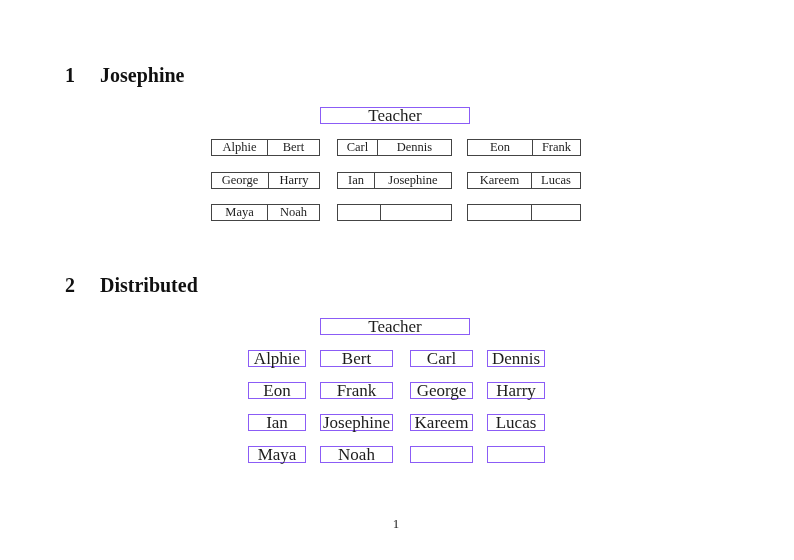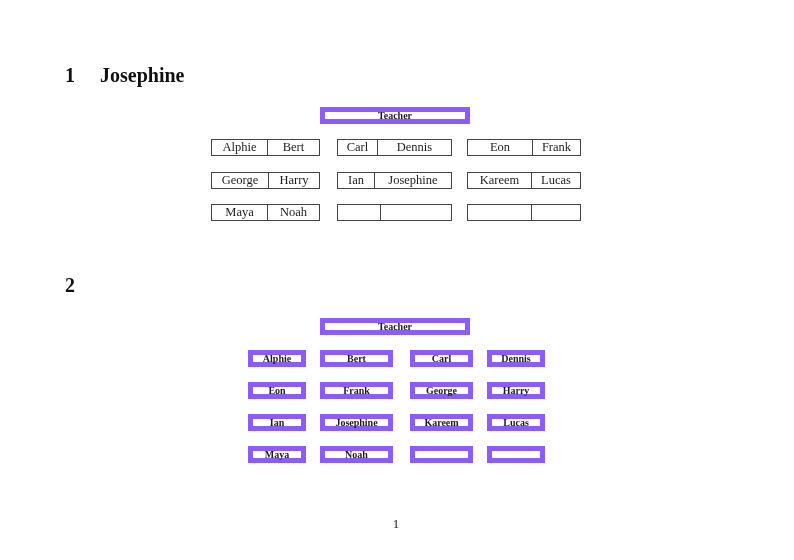--- a/index.html
+++ b/index.html
@@ -38,30 +38,29 @@
     justify-content: center;
     font-size: 12.5px;
     line-height: 1;
     white-space: nowrap;
   }
   .deskbox .cell.first { border-right: 1px solid #444444; }
   .deskbox .cell.rest  { flex: 1; }
   .singlebox {
     position: absolute;
     height: 17px;
-    border: 5px solid #8b5cf6;
+    border: 1px solid #8b5cf6;
     background: #ffffff;
     box-sizing: border-box;
     display: flex;
     align-items: center;
     justify-content: center;
-    font-size: 10px;
+    font-size: 17px;
     line-height: 1;
     white-space: nowrap;
-    font-weight: bold;
   }
   .pageno {
     position: absolute;
     left: 380px;
     top: 516px;
     width: 32px;
     text-align: center;
     font-size: 13px;
     color: #222222;
   }
@@ -114,20 +113,21 @@
     <div class="cell first" style="width:43px;"></div>
     <div class="cell rest"></div>
   </div>
   <div class="deskbox" style="left:467px; top:204px; width:114px;">
     <div class="cell first" style="width:64px;"></div>
     <div class="cell rest"></div>
   </div>
 
   <div class="sec-heading" style="top:274px;">
     <span class="sec-num">2</span>
+    <span>Distributed</span>
   </div>
 
   <div class="singlebox" style="left:320px; top:318px; width:150px;">
     <span>Teacher</span>
   </div>
 
   <div class="singlebox" style="left:248px; top:350px; width:58px;">Alphie</div>
   <div class="singlebox" style="left:320px; top:350px; width:73px;">Bert</div>
   <div class="singlebox" style="left:410px; top:350px; width:63px;">Carl</div>
   <div class="singlebox" style="left:487px; top:350px; width:58px;">Dennis</div>

